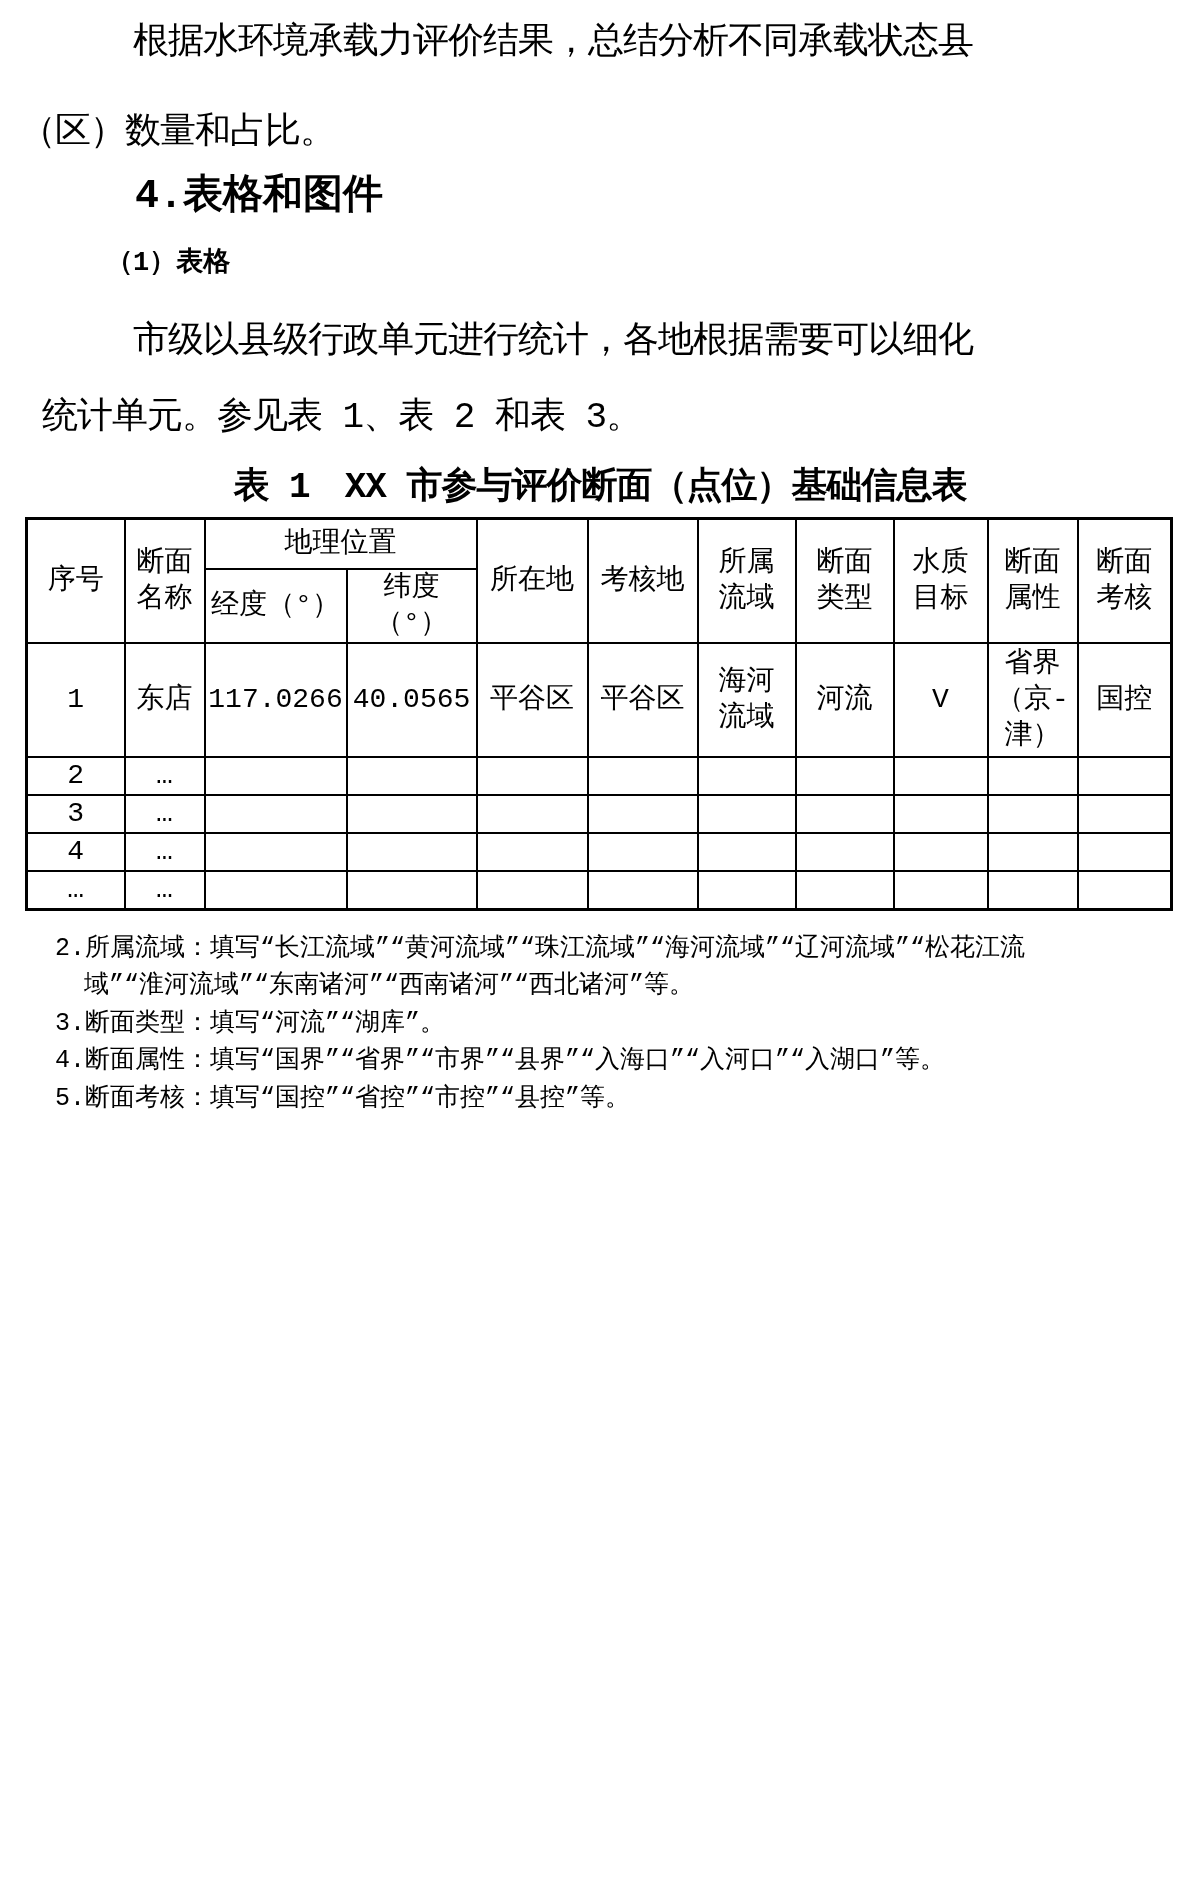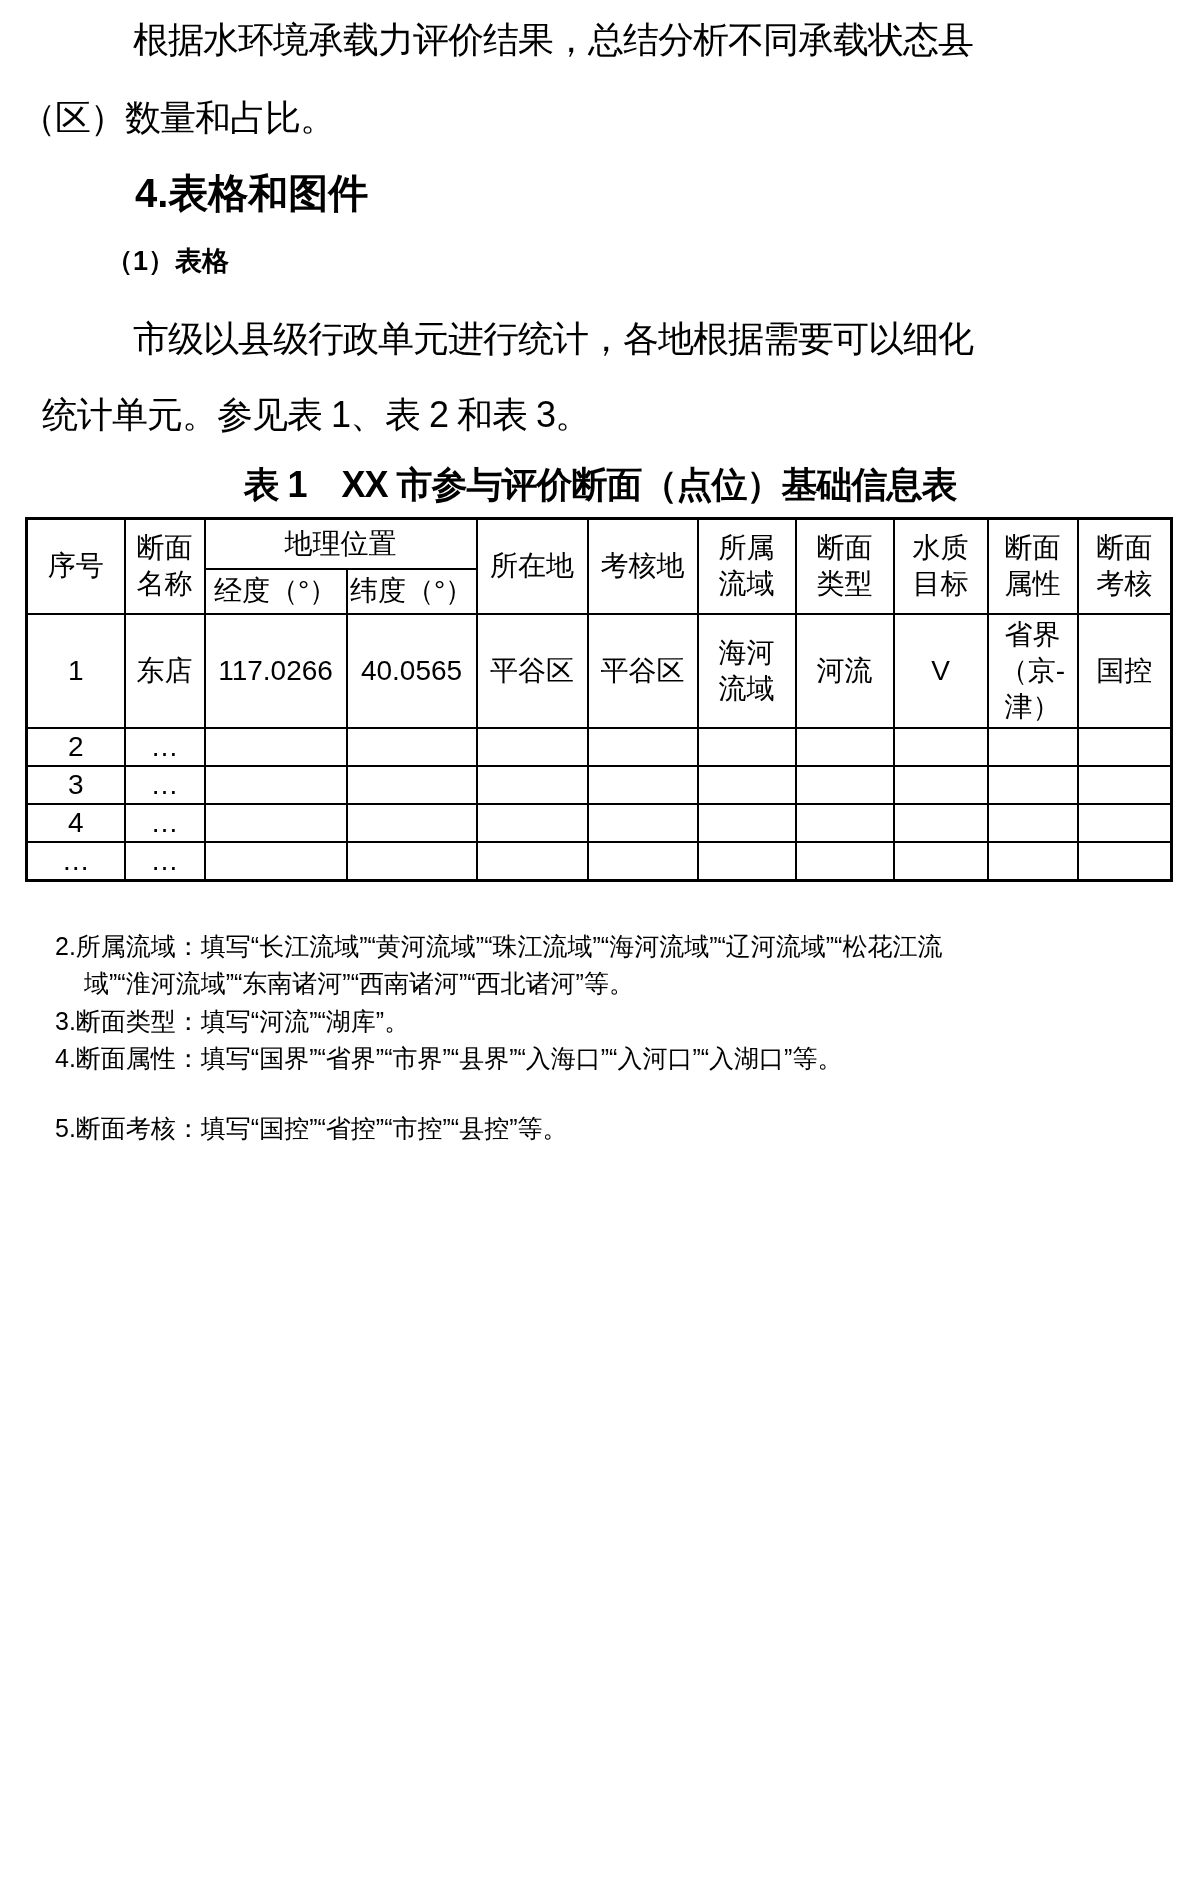--- a/index.html
+++ b/index.html
@@ -1,18 +1,18 @@
 <!DOCTYPE html>
 <html><head>
 <meta charset="utf-8">
 <style>
   html,body{margin:0;padding:0;background:#ffffff;}
   .page{
     position:relative;width:1200px;height:1679px;background:#ffffff;color:#000;
-    font-family:Liberation Sans, sans-serif;overflow:hidden;
+    font-family:Liberation Mono, monospace;overflow:hidden;
   }
   .line{position:absolute;white-space:nowrap;}
   .body-line{font-size:36px;letter-spacing:-1px;}
   .heading1{font-size:40px;font-weight:700;letter-spacing:0;}
   .heading2{font-size:27px;font-weight:700;}
   .table-title{
     position:absolute;left:0;width:100%;text-align:center;
     font-size:36px;font-weight:700;letter-spacing:-1px;white-space:nowrap;margin-top:8px;
   }
   table.info{
@@ -32,21 +32,21 @@
     position:absolute;left:0;width:100%;text-align:center;
     font-size:27px;
   }
 </style>
 </head>
 <body>
 
 <div class="page">
 
   <div class="line body-line" style="top:16px;left:133px">根据水环境承载力评价结果，总结分析不同承载状态县</div>
-  <div class="line body-line" style="top:94px;left:20px">（区）数量和占比。</div>
+  <div class="line body-line" style="top:106px;left:20px">（区）数量和占比。</div>
 
   <div class="line heading1" style="top:166px;left:135px">4.表格和图件</div>
 
   <div class="line heading2" style="top:243px;left:106px">（1）表格</div>
 
   <div class="line body-line" style="top:315px;left:133px">市级以县级行政单元进行统计，各地根据需要可以细化</div>
   <div class="line body-line" style="top:391px;left:42px">统计单元。参见表 1、表 2 和表 3。</div>
 
   <div class="table-title" style="top:453px">表 1　XX 市参与评价断面（点位）基础信息表</div>
 
@@ -155,17 +155,17 @@
       <td></td>
       <td></td>
     </tr>
   </tbody>
     </table>
 
   <div class="line notes-line" style="top:930px;left:55px">2.所属流域：填写“长江流域”“黄河流域”“珠江流域”“海河流域”“辽河流域”“松花江流</div>
   <div class="line notes-line" style="top:967px;left:84px">域”“淮河流域”“东南诸河”“西南诸河”“西北诸河”等。</div>
   <div class="line notes-line" style="top:1005px;left:55px">3.断面类型：填写“河流”“湖库”。</div>
   <div class="line notes-line" style="top:1042px;left:55px">4.断面属性：填写“国界”“省界”“市界”“县界”“入海口”“入河口”“入湖口”等。</div>
-  <div class="line notes-line" style="top:1112px;left:55px">5.断面考核：填写“国控”“省控”“市控”“县控”等。</div>
+  <div class="line notes-line" style="top:1080px;left:55px">5.断面考核：填写“国控”“省控”“市控”“县控”等。</div>
 
   <div class="page-number" style="top:1836px">7</div>
 
 </div>
 
 </body></html>

